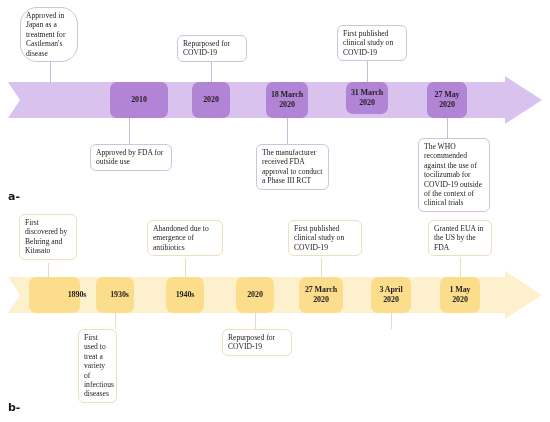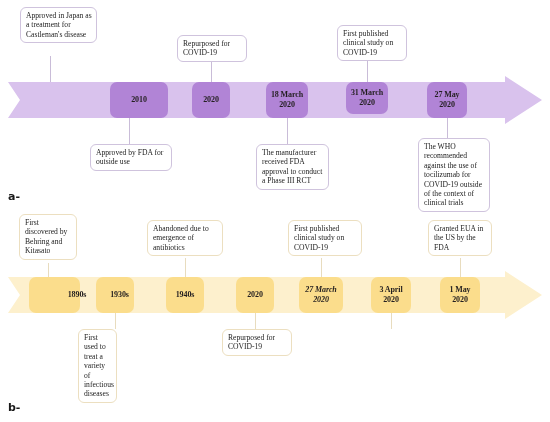--- a/index.html
+++ b/index.html
@@ -100,21 +100,21 @@
 2020</span>
   </div>
 
   <div class="connector conn-a" style="left:50px;top:56px;height:26px;"></div>
   <div class="connector conn-a" style="left:129px;top:118px;height:26px;"></div>
   <div class="connector conn-a" style="left:211px;top:62px;height:20px;"></div>
   <div class="connector conn-a" style="left:287px;top:118px;height:26px;"></div>
   <div class="connector conn-a" style="left:367px;top:56px;height:26px;"></div>
   <div class="connector conn-a" style="left:447px;top:118px;height:20px;"></div>
 
-  <div class="callout callout-a" style="left:20px;top:7px;width:77px;">
+  <div class="callout callout-a" style="left:20px;top:7px;width:58px;border-radius:17px;">
     <span>Approved in Japan as a treatment for Castleman's disease</span>
   </div>
   <div class="callout callout-a" style="left:90px;top:144px;width:82px;">
     <span>Approved by FDA for outside use</span>
   </div>
   <div class="callout callout-a" style="left:177px;top:35px;width:70px;">
     <span>Repurposed for COVID-19</span>
   </div>
   <div class="callout callout-a" style="left:256px;top:144px;width:73px;">
     <span>The manufacturer received FDA approval to conduct a Phase III RCT</span>
@@ -145,21 +145,21 @@
   </div>
   <div class="node node-b" style="left:96px;top:66px;width:38px;height:36px;padding-left:12px;">
     <span>1930s</span>
   </div>
   <div class="node node-b" style="left:166px;top:66px;width:38px;height:36px;">
     <span>1940s</span>
   </div>
   <div class="node node-b" style="left:236px;top:66px;width:38px;height:36px;">
     <span>2020</span>
   </div>
-  <div class="node node-b" style="left:299px;top:66px;width:44px;height:36px;white-space:pre-line;font-style:italic;">
+  <div class="node node-b" style="left:299px;top:66px;width:44px;height:36px;white-space:pre-line;">
     <span>27 March
 2020</span>
   </div>
   <div class="node node-b" style="left:371px;top:66px;width:40px;height:36px;white-space:pre-line;">
     <span>3 April
 2020</span>
   </div>
   <div class="node node-b" style="left:440px;top:66px;width:40px;height:36px;white-space:pre-line;">
     <span>1 May
 2020</span>

